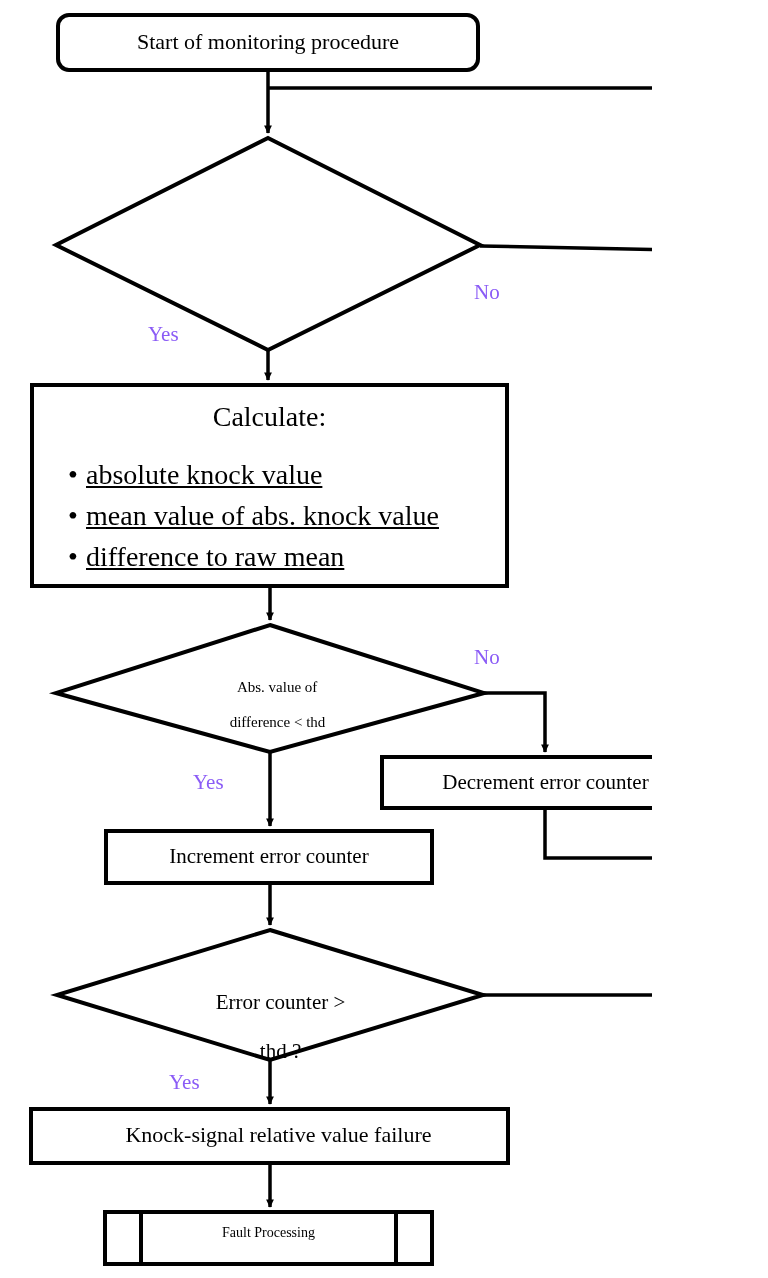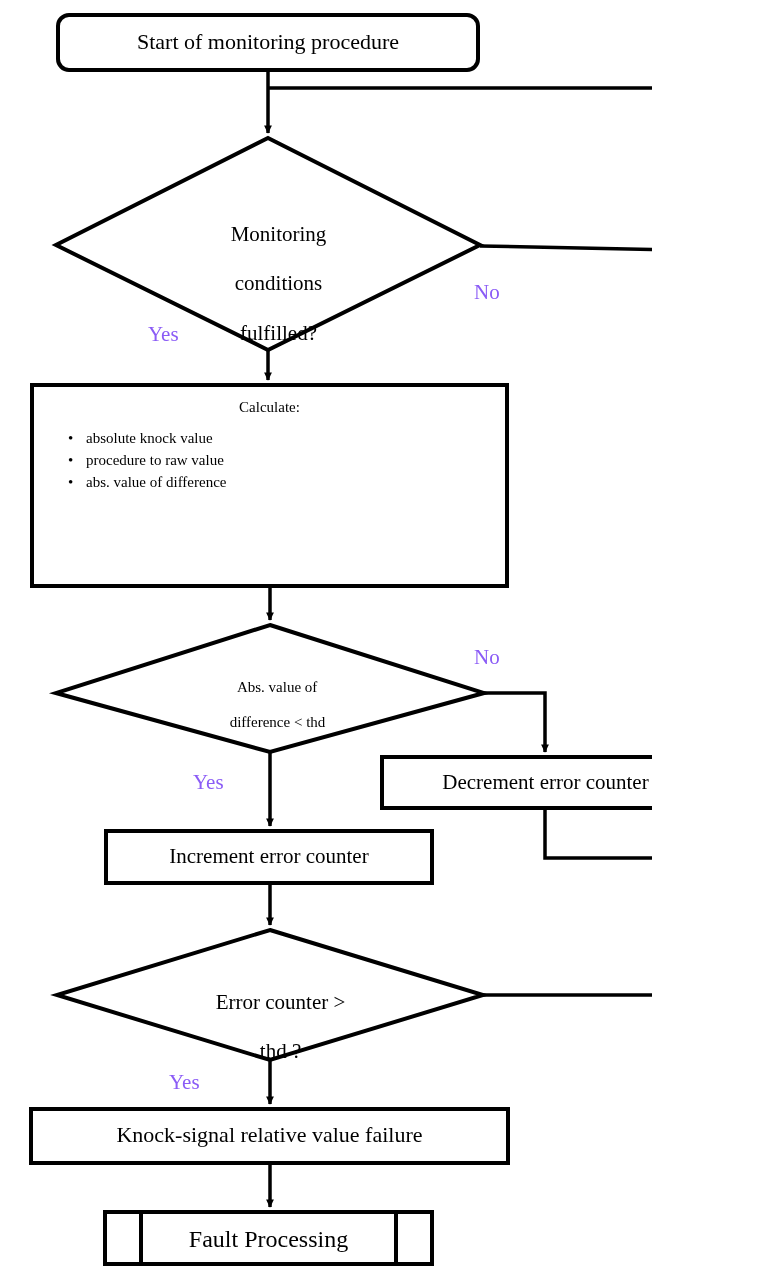--- a/index.html
+++ b/index.html
@@ -35,32 +35,33 @@
     position: absolute;
     color: #8b5cf6;
     font-family: "Liberation Serif", "DejaVu Serif", serif;
     font-size: 21px;
     white-space: pre;
   }
   .calc-block {
     position: absolute;
     color: #000000;
     font-family: "Liberation Serif", "DejaVu Serif", serif;
-    font-size: 15px;
+    font-size: 28px;
     line-height: 1.46;
   }
   .calc-title {
     text-align: center;
     display: block;
   }
   .calc-list {
-    margin: 9px;
+    margin: 17px;
     padding: 0;
     list-style: none;
     display: block;
+    text-decoration: underline;
   }
   .calc-list li {
     display: block;
     text-align: left;
     padding-left: 26px;
     position: relative;
     white-space: pre;
   }
   .calc-list li::before {
     content: "\2022";
@@ -125,36 +126,31 @@
 
     <path d="M483,995 L744,995" fill="none" stroke="#000000" stroke-width="3.5"></path>
 
     <path d="M270,1060 L270,1104" fill="none" stroke="#000000" stroke-width="3.5" marker-end="url(#arrowhead)"></path>
 
     <path d="M270,1163 L270,1207" fill="none" stroke="#000000" stroke-width="3.5" marker-end="url(#arrowhead)"></path>
   </svg>
 
   <div class="node-label" style="left:58px; top:29px; width:420px; font-size:22px;">Start of monitoring procedure</div>
 
-  <div class="node-label" style="left:138px; top:197px; width:260px; font-size:21px;">
-    <span>Monitoring</span><br>
-    <span>conditions</span><br>
-    <span>fulfilled?</span>
-  </div>
 
   <div class="edge-label" style="left:148px; top:322px;">Yes</div>
 
   <div class="edge-label" style="left:474px; top:280px;">No</div>
 
   <div class="calc-block" style="left:32px; top:397px; width:475px;">
     <span class="calc-title">Calculate:</span>
     <ul class="calc-list" style="margin-left:28px;">
       <li>absolute knock value</li>
-      <li>procedure to raw value</li>
-      <li>abs. value of difference</li>
+      <li>mean value of abs. knock value</li>
+      <li>difference to raw mean</li>
     </ul>
   </div>
 
   <div class="node-label" style="left:140px; top:661px; width:260px; font-size:15px;">
     <span>Abs. value of</span><br>
     <span>difference &lt; thd</span>
   </div>
 
   <div class="edge-label" style="left:474px; top:645px;">No</div>
 
@@ -164,17 +160,17 @@
 
   <div class="node-label" style="left:382px; top:770px; width:327px; font-size:21px;">Decrement error counter</div>
 
   <div class="node-label" style="left:140px; top:965px; width:260px; font-size:21px;">
     <span>Error counter &gt;</span><br>
     <span>thd ?</span>
   </div>
 
   <div class="edge-label" style="left:169px; top:1070px;">Yes</div>
 
-  <div class="node-label" style="left:31px; top:1122px; width:477px; font-size:22px;">Knock-signal relative value failure</div>
+  <div class="node-label" style="left:40px; top:1122px; width:477px; font-size:22px;">Knock-signal relative value failure</div>
 
-  <div class="node-label" style="left:141px; top:1225px; width:255px; font-size:24px;">Fault Processing</div>
+  <div class="node-label" style="left:141px; top:1225px; width:255px; font-size:14px;">Fault Processing</div>
 
 </div>
 
 </body></html>

